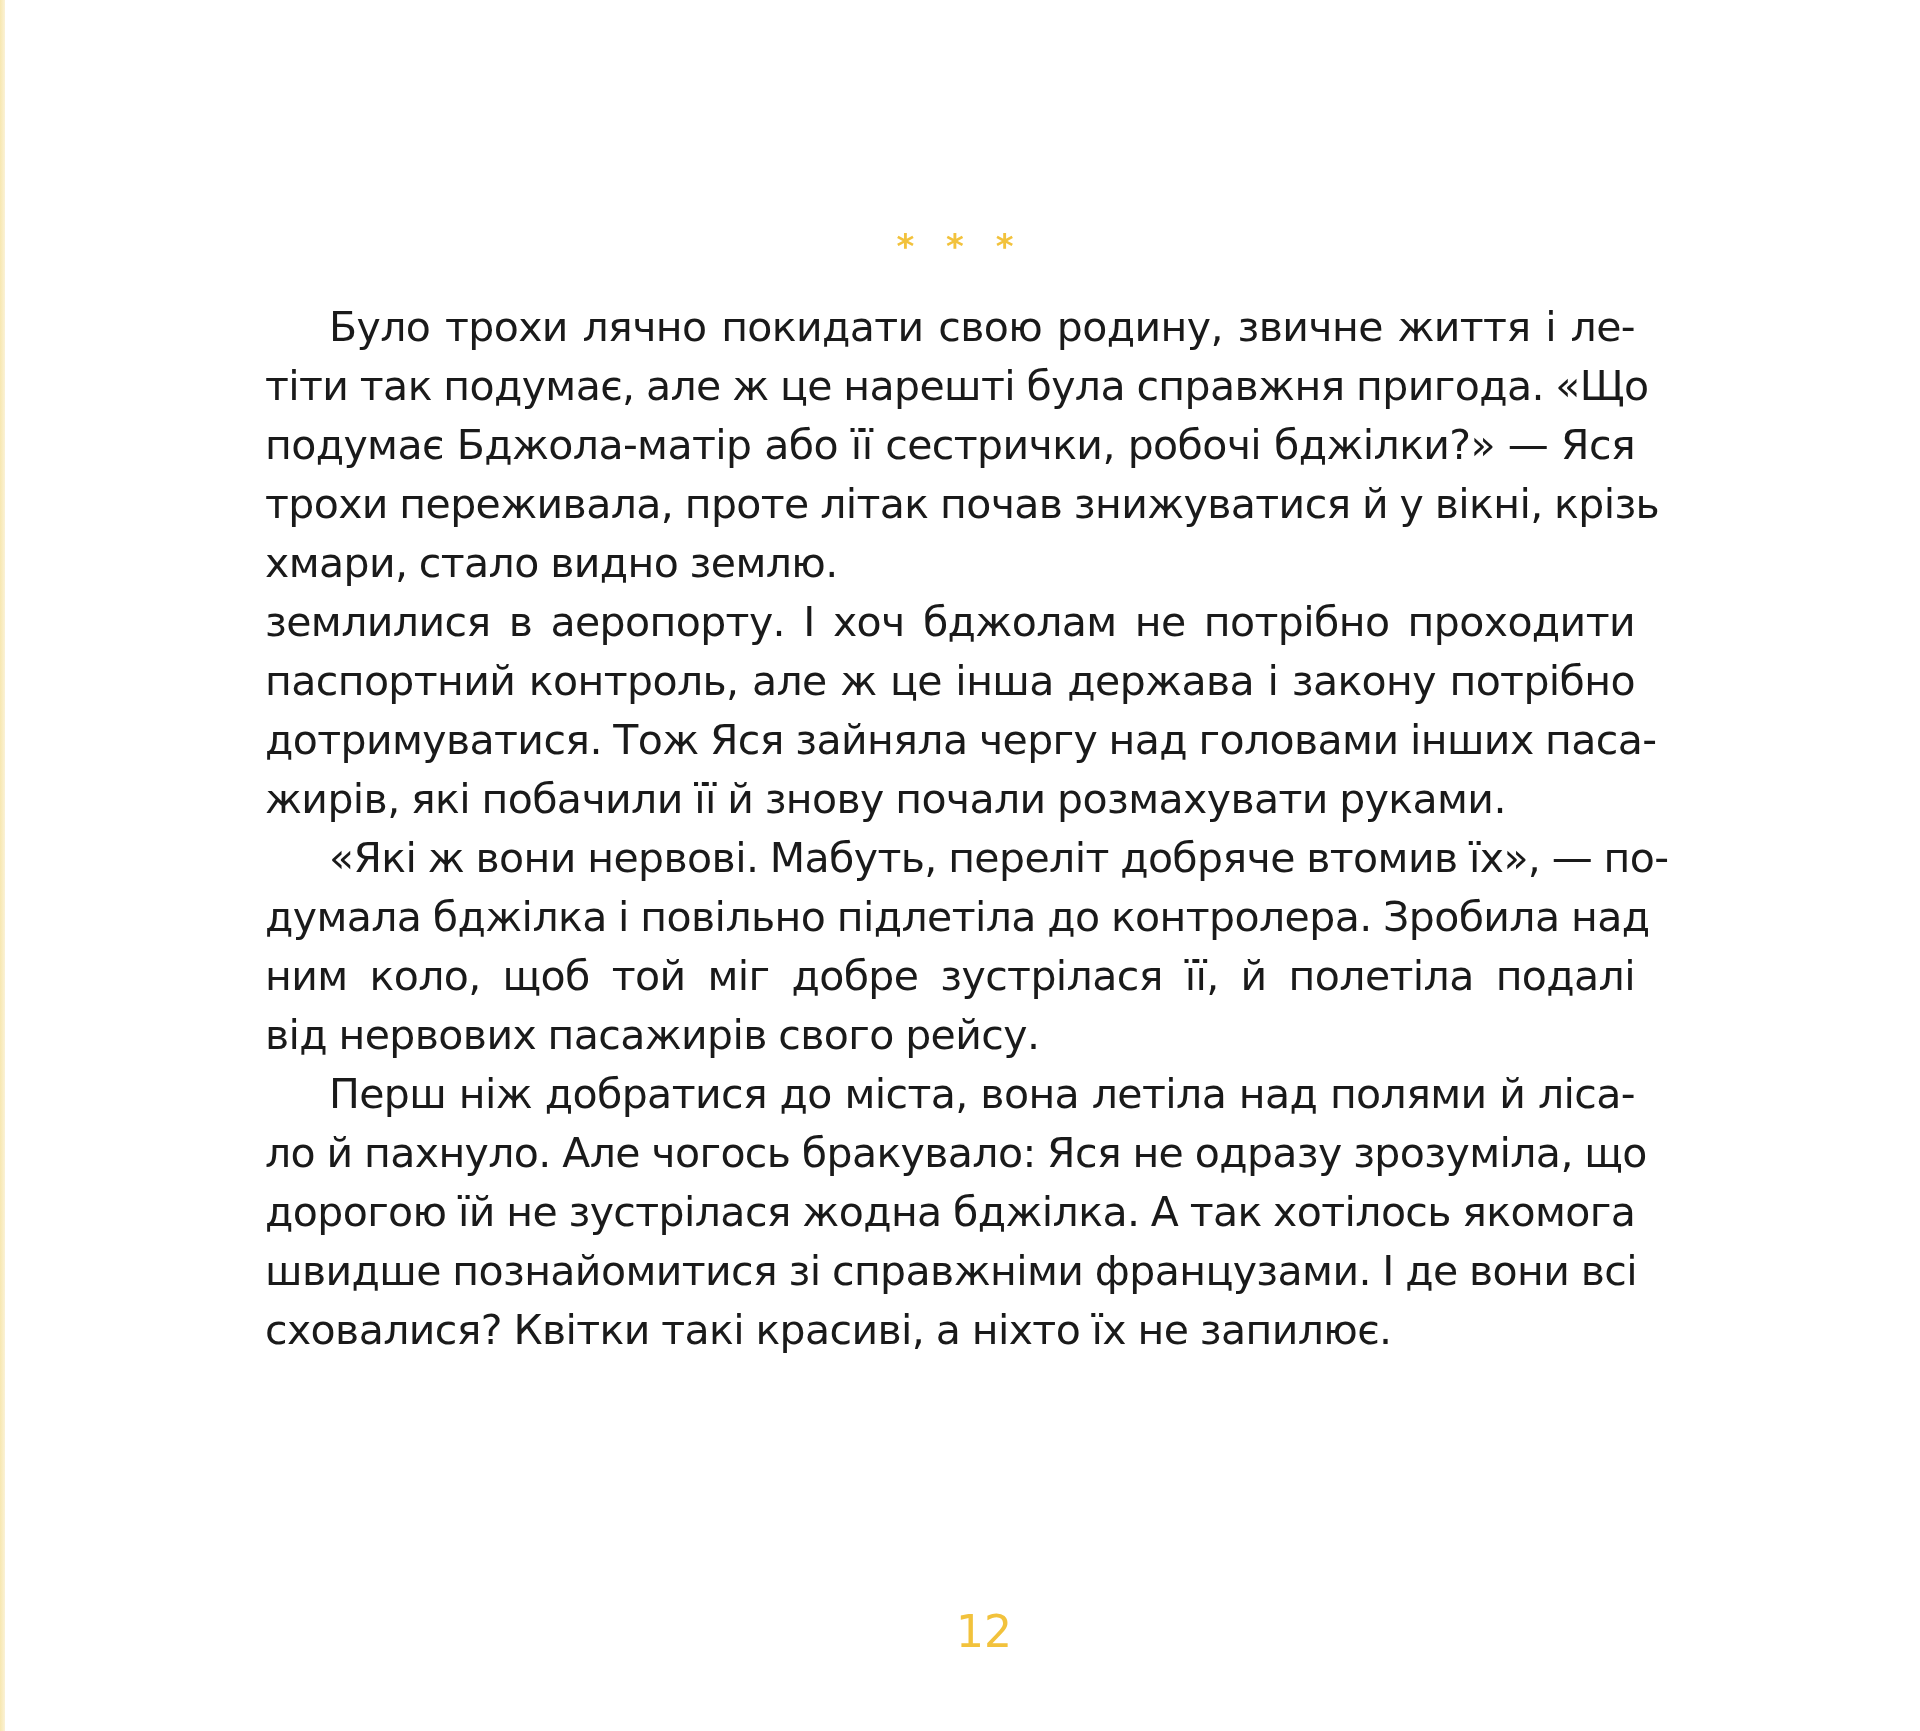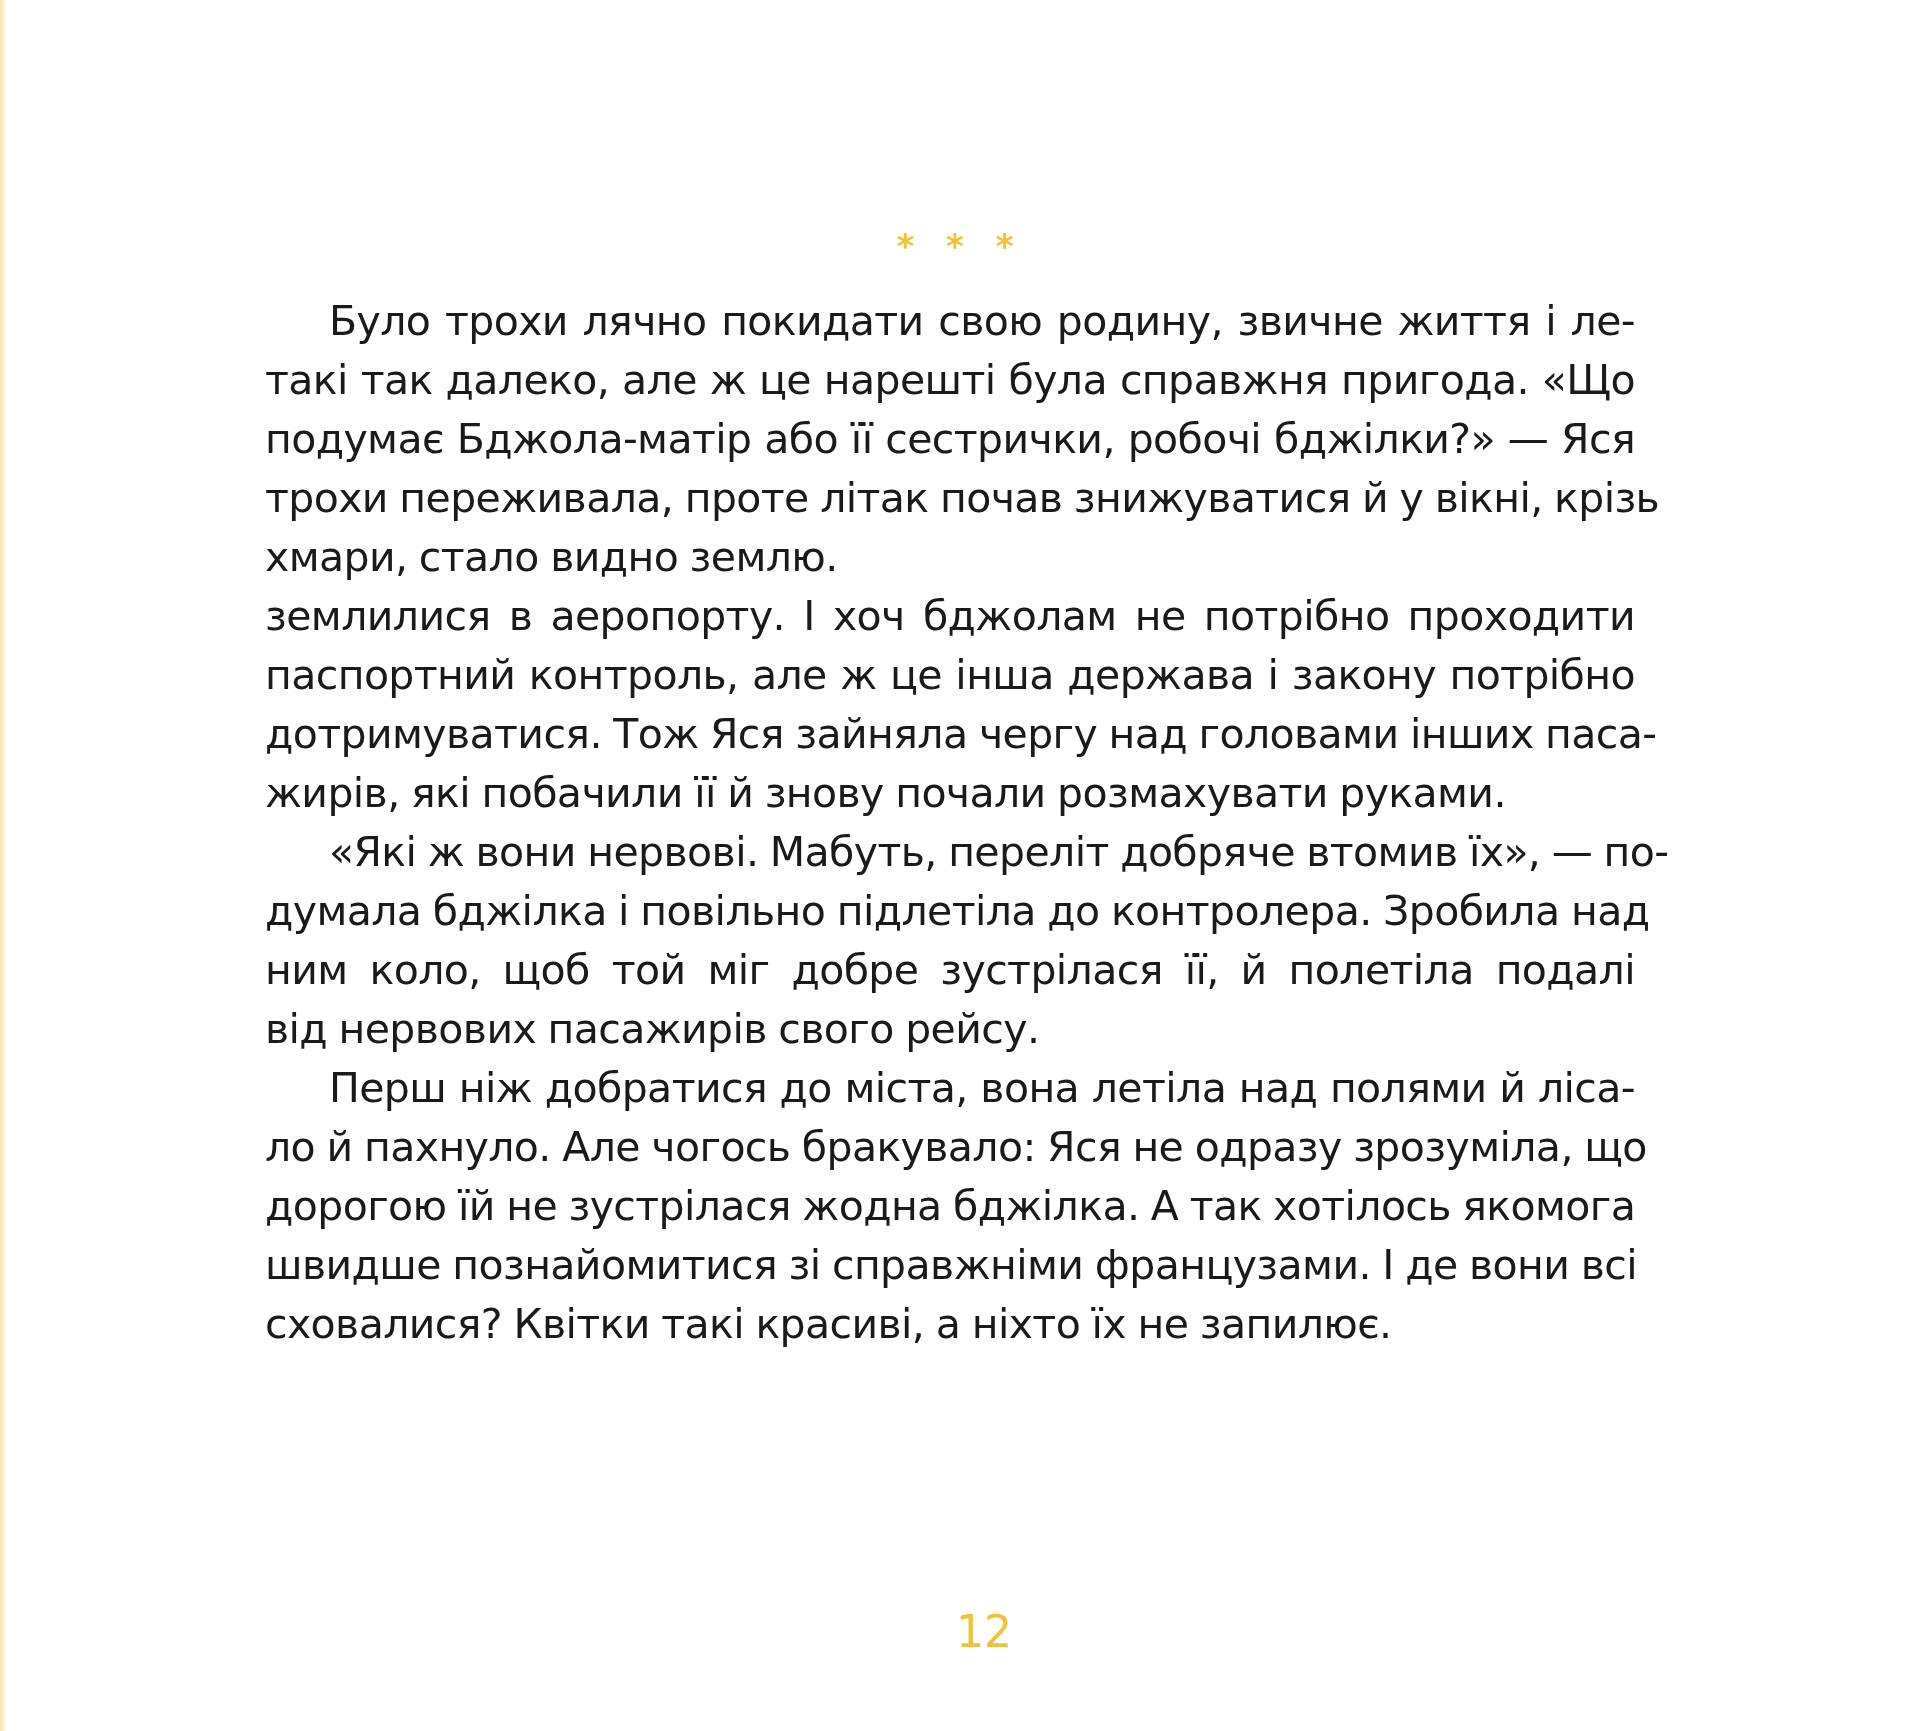--- a/index.html
+++ b/index.html
@@ -17,21 +17,21 @@
     }
     .ornament {
       position: absolute; left: 0; width: 1920px;
       top: 226px; text-align: center;
       color: #f2c23c;
       font-size: 34px; font-weight: bold; letter-spacing: 10px;
       line-height: 40px;
     }
     .text-block {
       position: absolute;
-      left: 265px; top: 292px;
+      left: 265px; top: 298px;
       width: 1370px;
       color: #1a1a1a;
       font-family: "DejaVu Sans", sans-serif;
       font-size: 41px;
       line-height: 59px;
       letter-spacing: -0.6px;
       word-spacing: -1px;
     }
     .line {
       display: block;
@@ -55,21 +55,21 @@
 </head>
 <body>
 
 <div class="edge-strip"></div>
 
 <div class="ornament">* * *</div>
 
 <div class="text-block">
 
   <span class="line indent">Було трохи лячно покидати свою родину, звичне життя і ле-</span>
-  <span class="line">такі так далеко, але ж це нарешті була справжня пригода. «Що</span>
+  <span class="line">тіти так подумає, але ж це нарешті була справжня пригода. «Що</span>
   <span class="line">подумає Бджола-матір або її сестрички, робочі бджілки?» — Яся</span>
   <span class="line">трохи переживала, проте літак почав знижуватися й у вікні, крізь</span>
   <span class="line last">хмари, стало видно землю.</span>
 
   <span class="line">землилися в аеропорту. І хоч бджолам не потрібно проходити</span>
   <span class="line">паспортний контроль, але ж це інша держава і закону потрібно</span>
   <span class="line">дотримуватися. Тож Яся зайняла чергу над головами інших паса-</span>
   <span class="line last">жирів, які побачили її й знову почали розмахувати руками.</span>
 
   <span class="line indent">«Які ж вони нервові. Мабуть, переліт добряче втомив їх», — по-</span>

